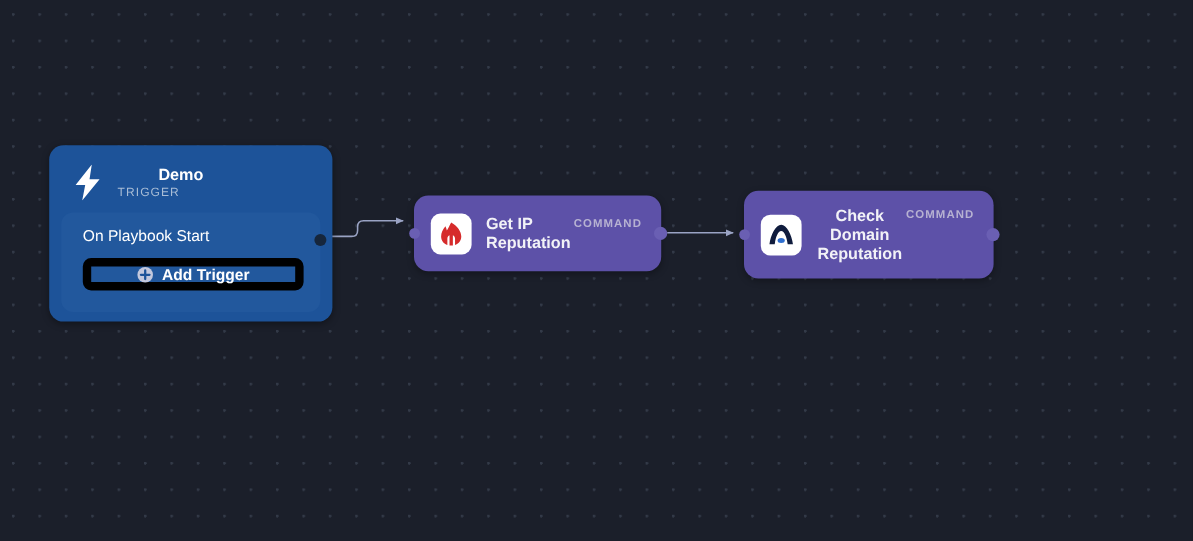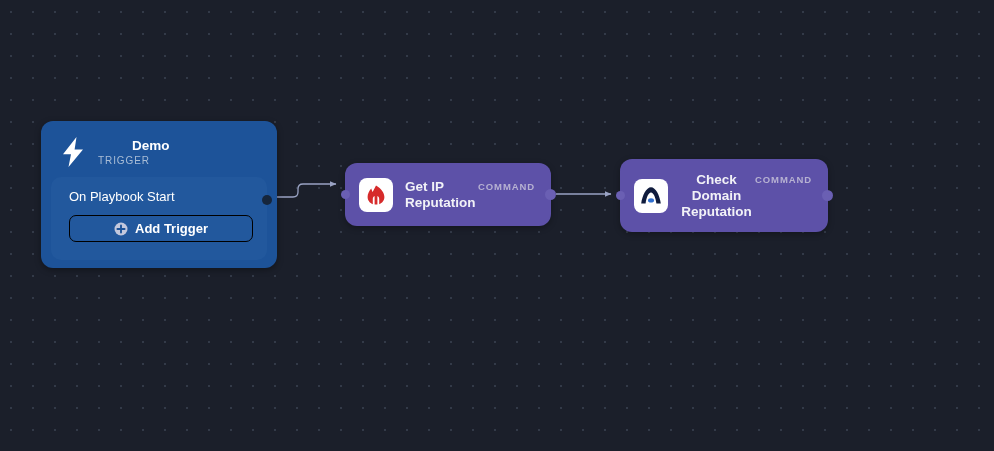--- a/index.html
+++ b/index.html
@@ -89,21 +89,21 @@
     padding: 12px 14px 12px 18px;
   }
   .trigger-body-label {
     color: #ffffff;
     font-size: 13px;
     line-height: 16px;
   }
   .add-trigger-btn {
     margin-top: 10px;
     height: 27px;
-    border: 1px solid #000000;
+    border: 7px solid #000000;
     border-radius: 7px;
     background: transparent;
     width: 100%;
     display: flex;
     align-items: center;
     justify-content: center;
     gap: 7px;
     cursor: pointer;
     padding: 0;
   }

